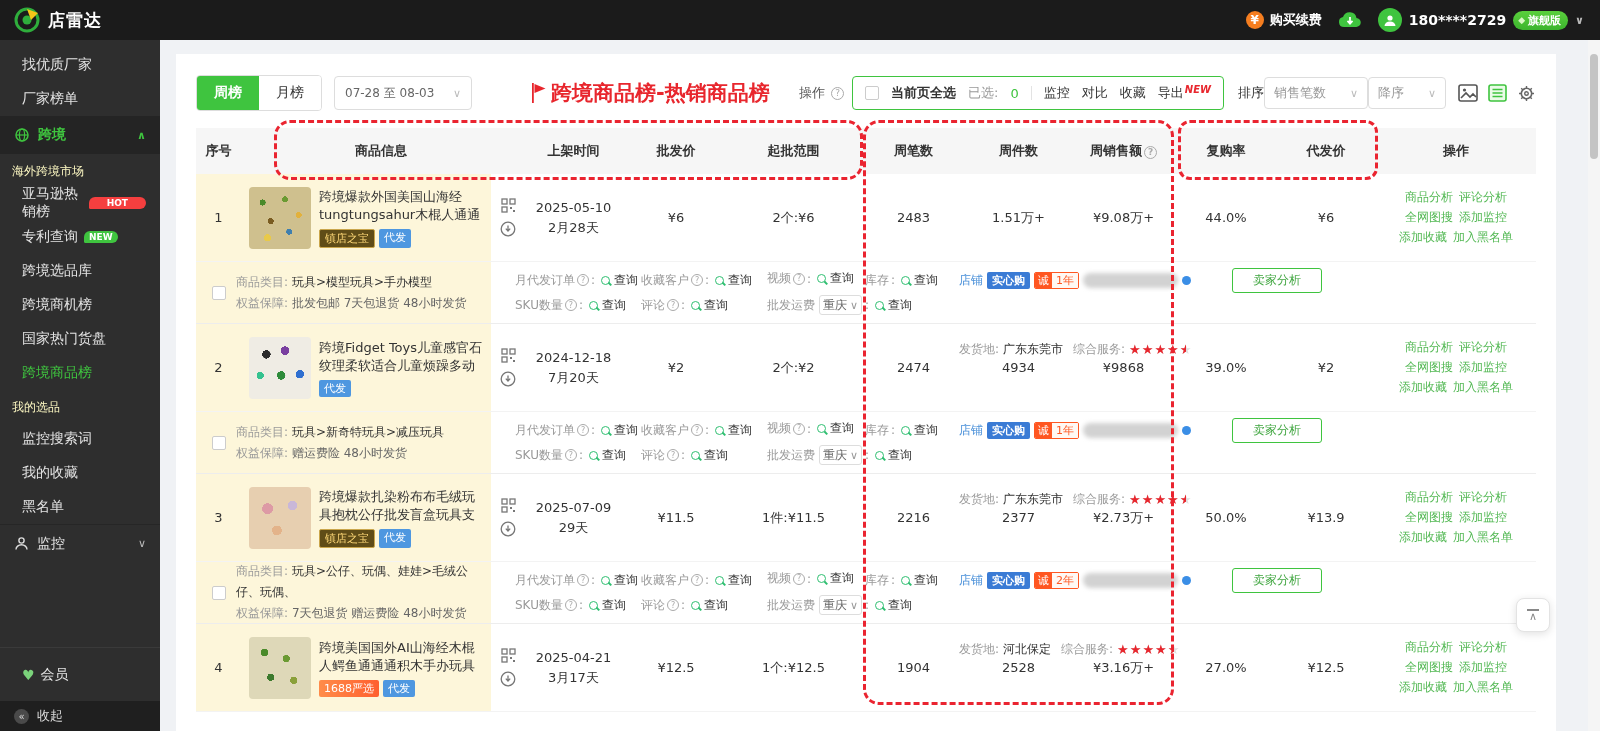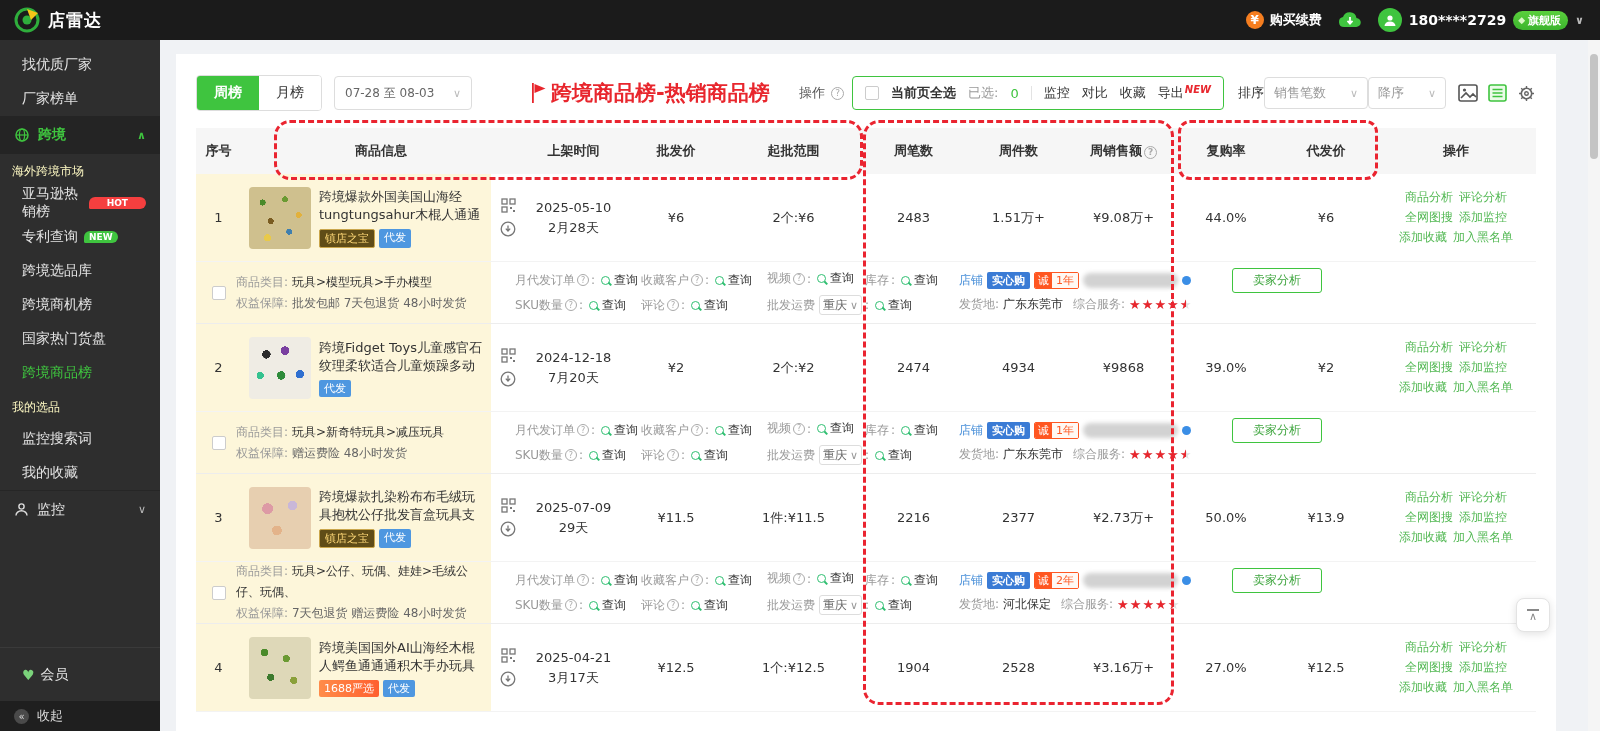--- a/index.html
+++ b/index.html
@@ -93,21 +93,21 @@
   .d-right { flex:1; display:flex; align-items:center; padding-left:24px; }
   .qcol { display:flex; flex-direction:column; gap:8px; flex:none; }
   .qa{width:126px} .qb{width:126px} .qc{width:98px} .qd{width:94px}
   .qitem { display:flex; align-items:center; gap:2px; color:#999; white-space:nowrap; }
   .qitem .qm { width:12px; height:12px; font-size:8px; margin-left:0; }
   .mag { position:relative; width:9px; height:9px; border:1.5px solid #2fbf71; border-radius:50%; display:inline-block; margin:0 2px 0 4px; flex:none; }
   .mag::after { content:""; position:absolute; width:4px; height:1.5px; background:#2fbf71; transform:rotate(45deg); right:-3px; bottom:-1px; }
   .qlink { color:#333; }
   .mini-sel { border:1px solid #ddd; border-radius:3px; padding:0 3px; height:20px; display:inline-flex; align-items:center; gap:3px; color:#666; background:#fff; margin-left:2px; cursor:pointer; }
   .seller { width:245px; flex:none; display:flex; flex-direction:column; gap:7px; }
-  .s-line { display:flex; align-items:center; gap:4px; white-space:nowrap; }
+  .s-line { display:flex; align-items:center; gap:4px; white-space:nowrap;margin-top:45px; }
   .shop-lnk { color:#4a90d9; }
   .bdg-sblue { background:#3a7bd5; color:#fff; font-size:11px; padding:1px 5px; border-radius:2px; font-weight:600; }
   .certwrap { display:inline-flex; align-items:stretch; border:1px solid #ff5722; border-radius:2px; overflow:hidden; font-size:11px; }
   .cert-c { background:#ff5722; color:#fff; padding:0 3px; }
   .cert-y { color:#ff5722; padding:0 4px; background:#fff8f3; }
   .blurname { width:95px; height:15px; border-radius:8px; background:#d2d2d2; filter:blur(2px); display:inline-block; }
   .bluedot { width:9px; height:9px; border-radius:50%; background:#3a8ee6; display:inline-block; }
   .stars { position:relative; display:inline-block; color:#e0e0e0; font-size:13px; letter-spacing:1px; line-height:13px; }
   .st-fill { position:absolute; left:0; top:0; overflow:hidden; white-space:nowrap; color:#e8262d; }
   .seller-btn { margin-left:28px; align-self:flex-start; margin-top:6px; border:1px solid #3fc43f; color:#3fa53f; background:#fff; font-size:12px; padding:3px 20px; border-radius:3px; cursor:pointer; font-family:inherit; }
@@ -204,20 +204,23 @@
       <span>跨境商品榜</span>
     </div>
   <div class="s-section">
       <span>我的选品</span>
     </div>
   <div class="s-item">
       <span>监控搜索词</span>
     </div>
   <div class="s-item">
       <span>我的收藏</span>
+    </div>
+  <div class="s-item">
+      <span>黑名单</span>
     </div>
   <div class="s-group" style="background:#2e2e2e;border-top:1px solid #262626">
     <svg width="15" height="15" viewBox="0 0 15 15">
       <circle cx="7.5" cy="4.5" r="2.6" fill="none" stroke="#dcdcdc" stroke-width="1.4"></circle>
       <path d="M2 13.5 a5.5 4.8 0 0 1 11 0" fill="none" stroke="#dcdcdc" stroke-width="1.4"></path>
     </svg>
     <span>监控</span>
     <span class="grow"></span>
     <span class="chev">∨</span>
   </div>

